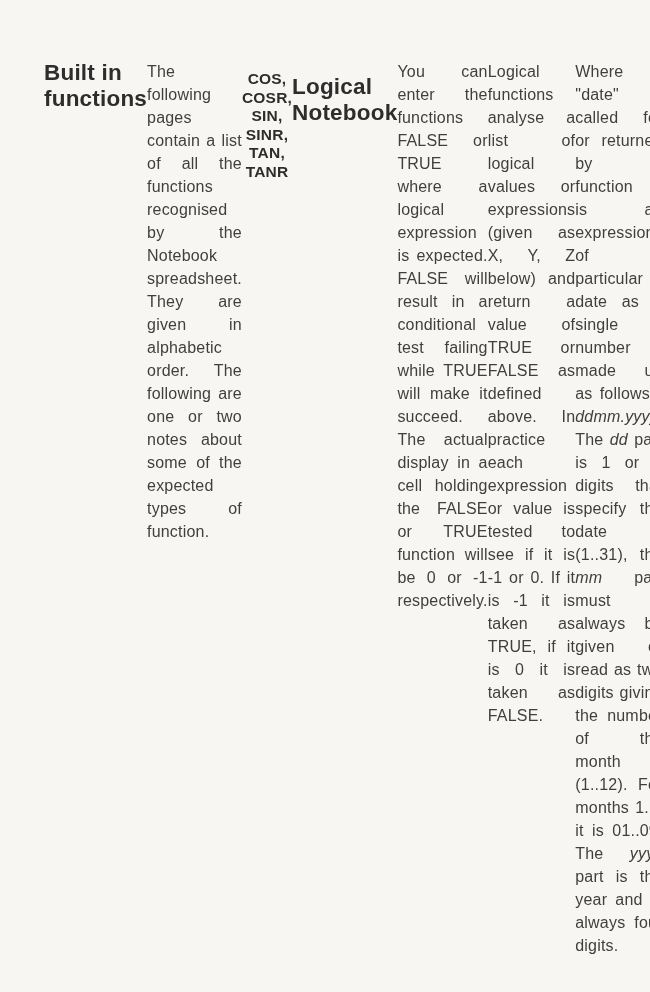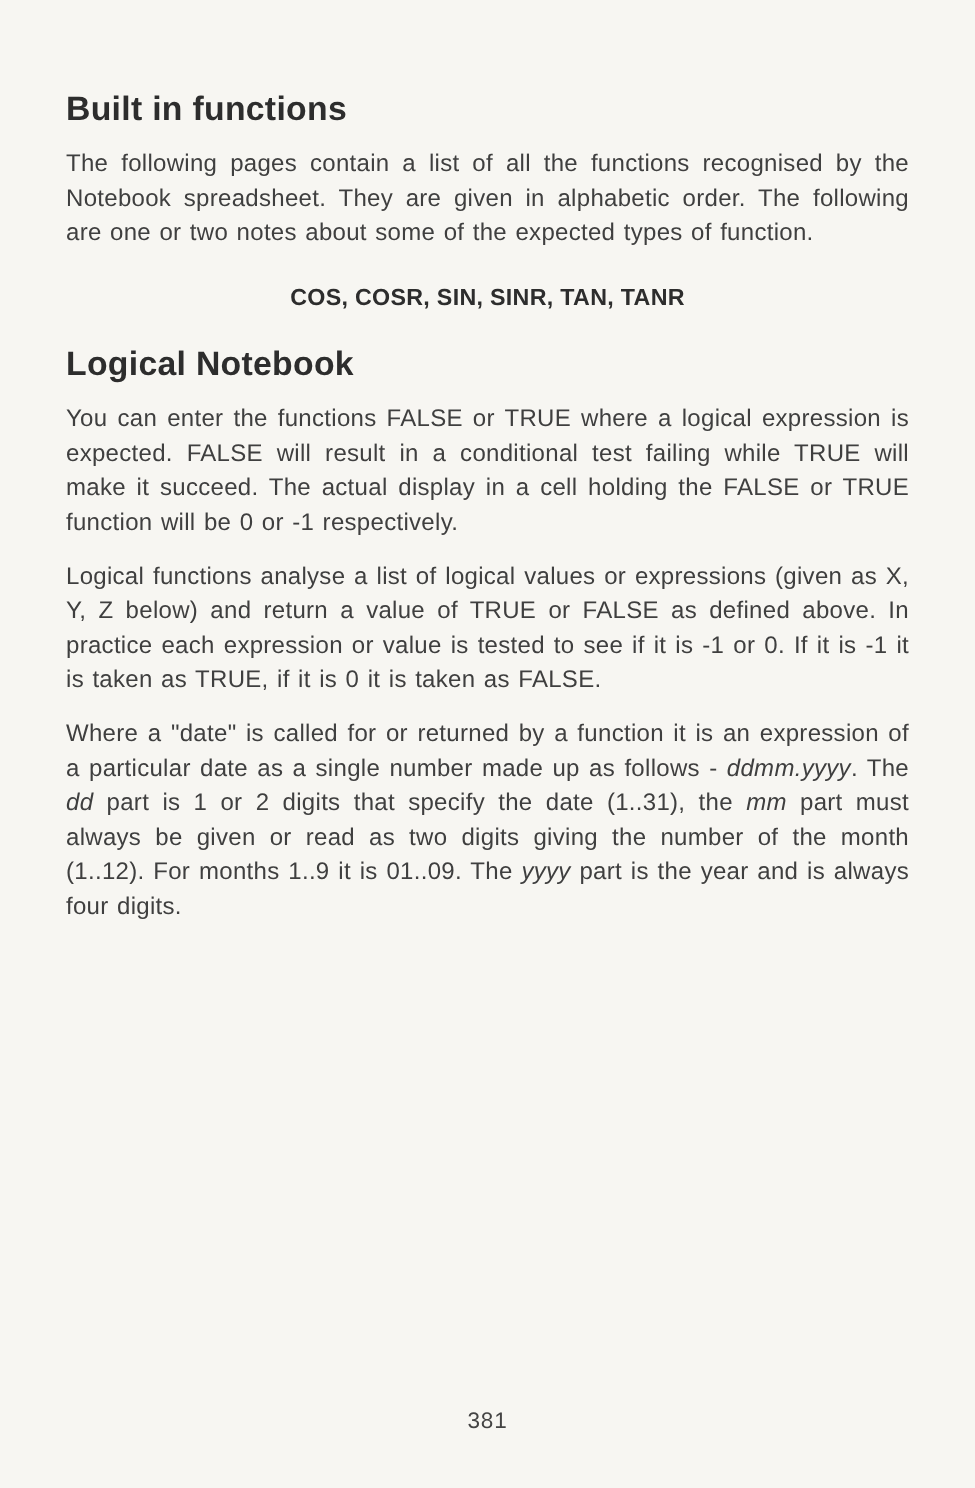--- a/index.html
+++ b/index.html
@@ -11,21 +11,21 @@
     width: 650px;
     height: 992px;
     overflow: hidden;
   }
   .page {
     box-sizing: border-box;
     width: 650px;
     height: 992px;
     padding: 60px 44px 24px 44px;
     display: flex;
-    flex-direction: column;
+    flex-direction: row;
     font-family: "Liberation Sans", sans-serif;
     color: #3f3f3f;
     background: #f7f6f2;
   }
   h1 {
     font-size: 22.5px;
     font-weight: bold;
     color: #2d2d2d;
     letter-spacing: 0.2px;
     margin: 14px 0 12px 0;

